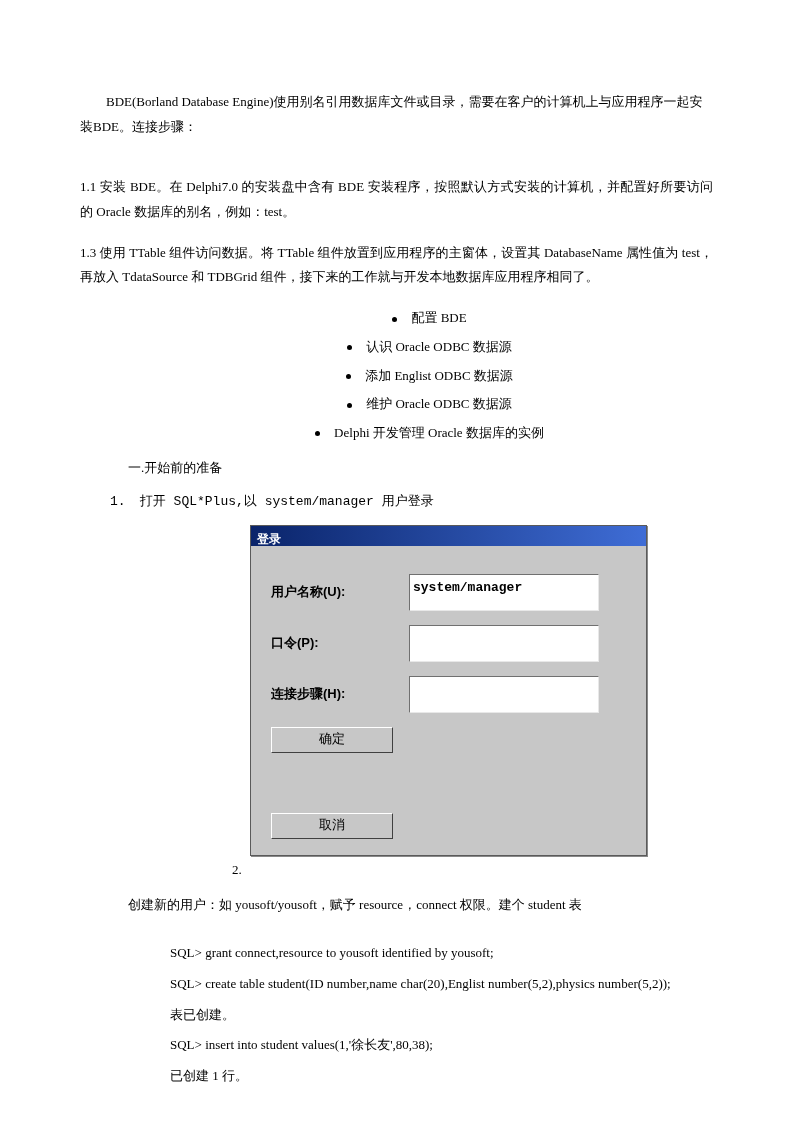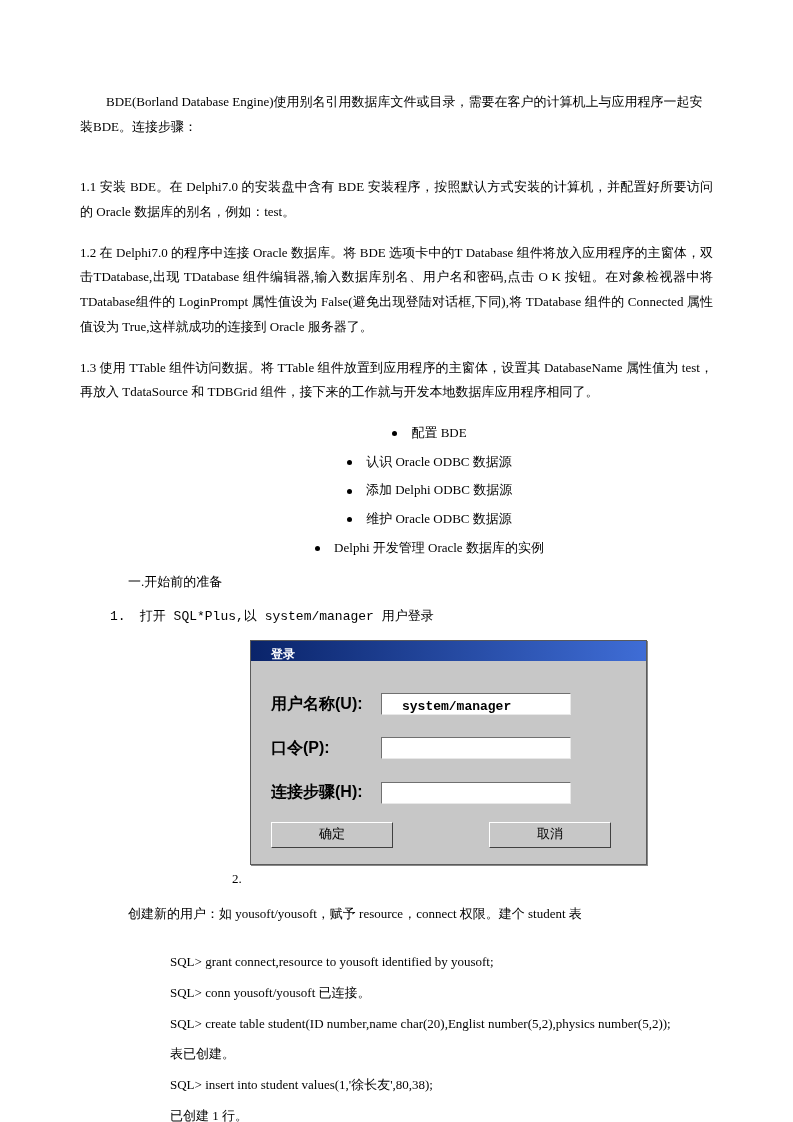--- a/index.html
+++ b/index.html
@@ -58,55 +58,57 @@
     border: 1px solid #5a5a5a;
     box-shadow: 1px 1px 0 #888;
     font-family: "SimSun","宋体",sans-serif;
   }
   .titlebar {
     height: 20px;
     background: linear-gradient(to right, #0a246a, #3f6dd6);
     color: #fff;
     font-size: 12px;
     font-weight: bold;
-    padding: 2px 20px;
+    padding: 2px 6px;
     box-sizing: border-box;
   }
   .dlg-body {
     padding: 14px 16px 12px 20px;
   }
   .row {
     display: flex;
     align-items: center;
     margin: 14px 0;
   }
   .lbl {
     width: 110px;
-    font-size: 16px;
+    font-size: 13px;
     font-weight: bold;
   }
   .field {
     width: 190px;
-    height: 22px;
+    height: 37px;
     background: #fff;
     border-top: 1px solid #707070;
     border-left: 1px solid #707070;
     border-right: 1px solid #e8e8e8;
     border-bottom: 1px solid #e8e8e8;
     box-sizing: border-box;
-    padding: 1px 20px;
+    padding: 1px 3px;
     font-family: "Courier New", monospace;
     font-size: 13px;
     font-weight: bold;
+    margin-left: 28px;
   }
   .btnrow {
     display:flex;
     justify-content: flex-start;
-    gap: 96px;
+    gap: 60px;
     margin: 10px 0 4px 0;
+    flex-direction: column;
   }
   .win-btn {
     width: 120px;
     height: 24px;
     background: #c7c7c7;
     border-top: 1px solid #fff;
     border-left: 1px solid #fff;
     border-right: 1px solid #404040;
     border-bottom: 1px solid #404040;
     font-size: 13px;
@@ -127,28 +129,27 @@
 </style>
 </head>
 <body>
 
 <div class="page">
 
   <p class="p-intro">BDE(Borland Database Engine)使用别名引用数据库文件或目录，需要在客户的计算机上与应用程序一起安装BDE。连接步骤：</p>
 
   <p class="p-section">1.1  安装 BDE。在 Delphi7.0 的安装盘中含有 BDE 安装程序，按照默认方式安装的计算机，并配置好所要访问的 Oracle 数据库的别名，例如：test。</p>
 
-  <p class="p-section">1.2  在 Delphi7.0 的程序中连接 Oracle 数据库。将 BDE 选项卡中的T Database 组件将放入应用程序的主窗体，双击TDatabase,出现 TDatabase 组件编辑器,输入数据库别名、用户名和密码,点击 O K 按钮。在对象检视器中将 TDatabase组件的 LoginPrompt 属性值设为 False(避免出现登陆对话框,下同),将 TDatabase 组件的 Connected 属性值设为 True,这样就成功的连接到 Oracle 服务器了。</p>
 
   <p class="p-section">1.3 使用 TTable 组件访问数据。将 TTable 组件放置到应用程序的主窗体，设置其 DatabaseName 属性值为 test，再放入 TdataSource 和 TDBGrid 组件，接下来的工作就与开发本地数据库应用程序相同了。</p>
 
   <div class="bullets">
     <div class="bullet"><span class="dot"></span><span>配置 BDE</span></div>
     <div class="bullet"><span class="dot"></span><span>认识 Oracle ODBC 数据源</span></div>
-    <div class="bullet"><span class="dot"></span><span>添加 Delphi ODBC 数据源</span></div>
+    <div class="bullet"><span class="dot"></span><span>添加 Englist ODBC 数据源</span></div>
     <div class="bullet"><span class="dot"></span><span>维护 Oracle ODBC 数据源</span></div>
     <div class="bullet"><span class="dot"></span><span>Delphi 开发管理 Oracle 数据库的实例</span></div>
   </div>
 
   <div class="sub1">一.开始前的准备</div>
 
   <div class="ol-item">
     <span class="ol-num">1.</span>
     <span>打开 SQL*Plus,以 system/manager 用户登录</span>
   </div>
@@ -175,19 +176,18 @@
         </div>
       </div>
     </div>
   </div>
 
   <div class="item2">2.</div>
 
   <div class="p-create">创建新的用户：如 yousoft/yousoft，赋予 resource，connect 权限。建个 student 表</div>
 
   <div class="sql-line">SQL&gt; grant connect,resource to yousoft identified by yousoft;</div>
-  <div class="sql-line">SQL&gt; conn yousoft/yousoft 已连接。</div>
   <div class="sql-line">SQL&gt; create table student(ID number,name char(20),Englist number(5,2),physics number(5,2));</div>
   <div class="sql-line">表已创建。</div>
   <div class="sql-line">SQL&gt; insert into student values(1,'徐长友',80,38);</div>
   <div class="sql-line">已创建  1  行。</div>
 
 </div>
 
 </body></html>

